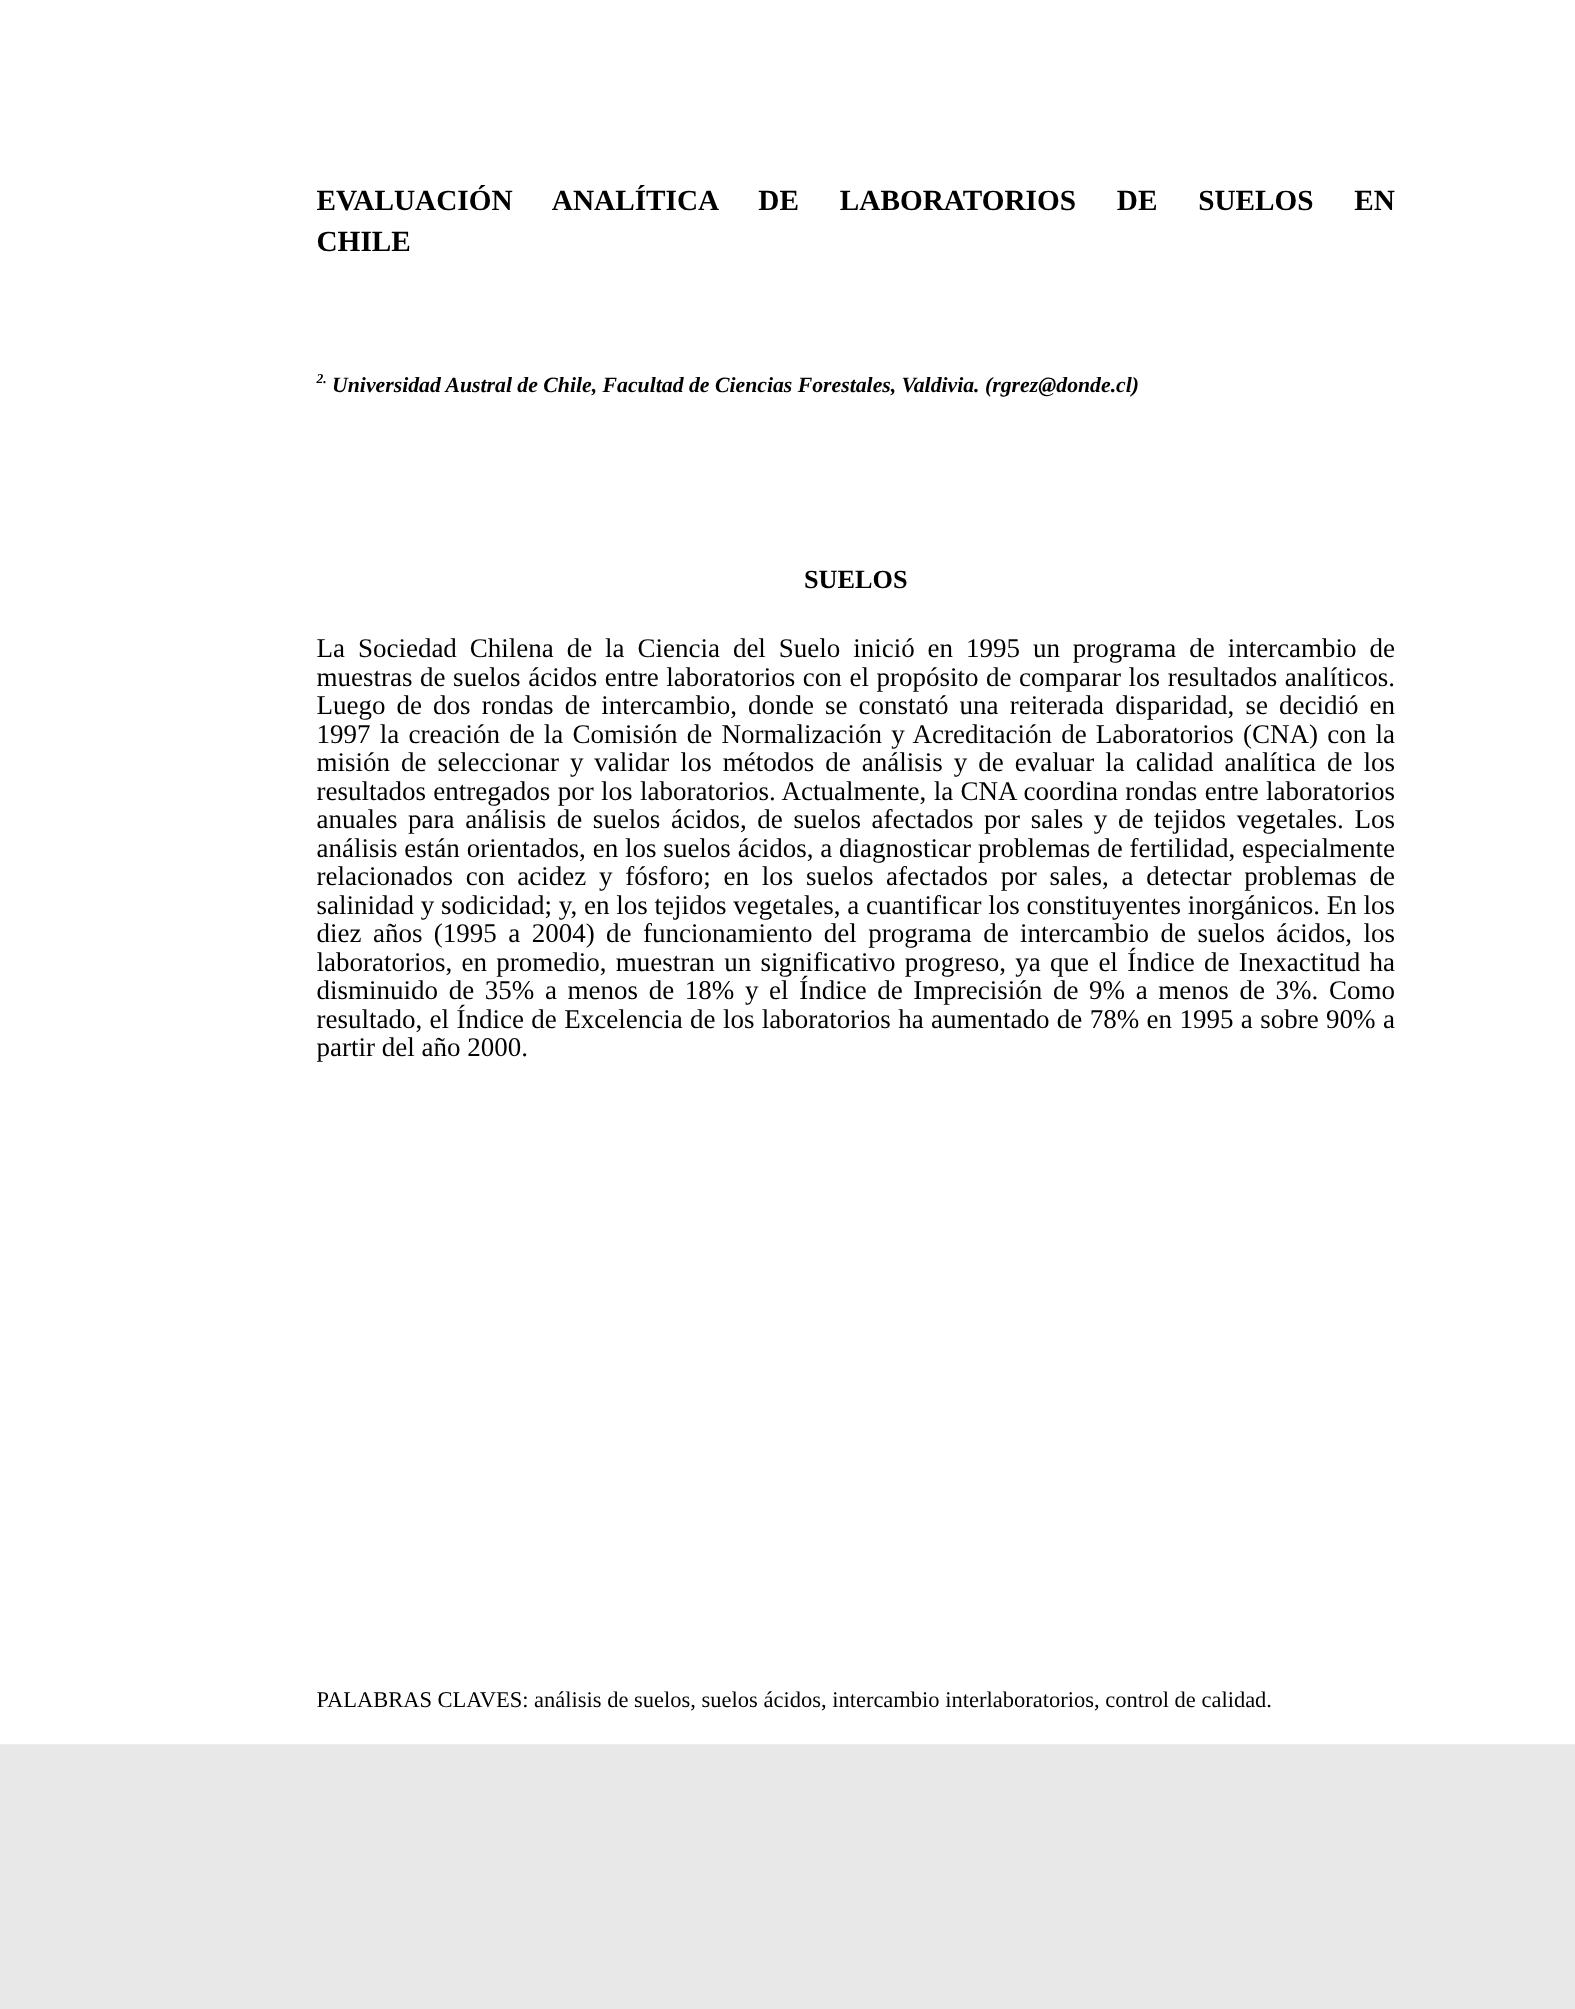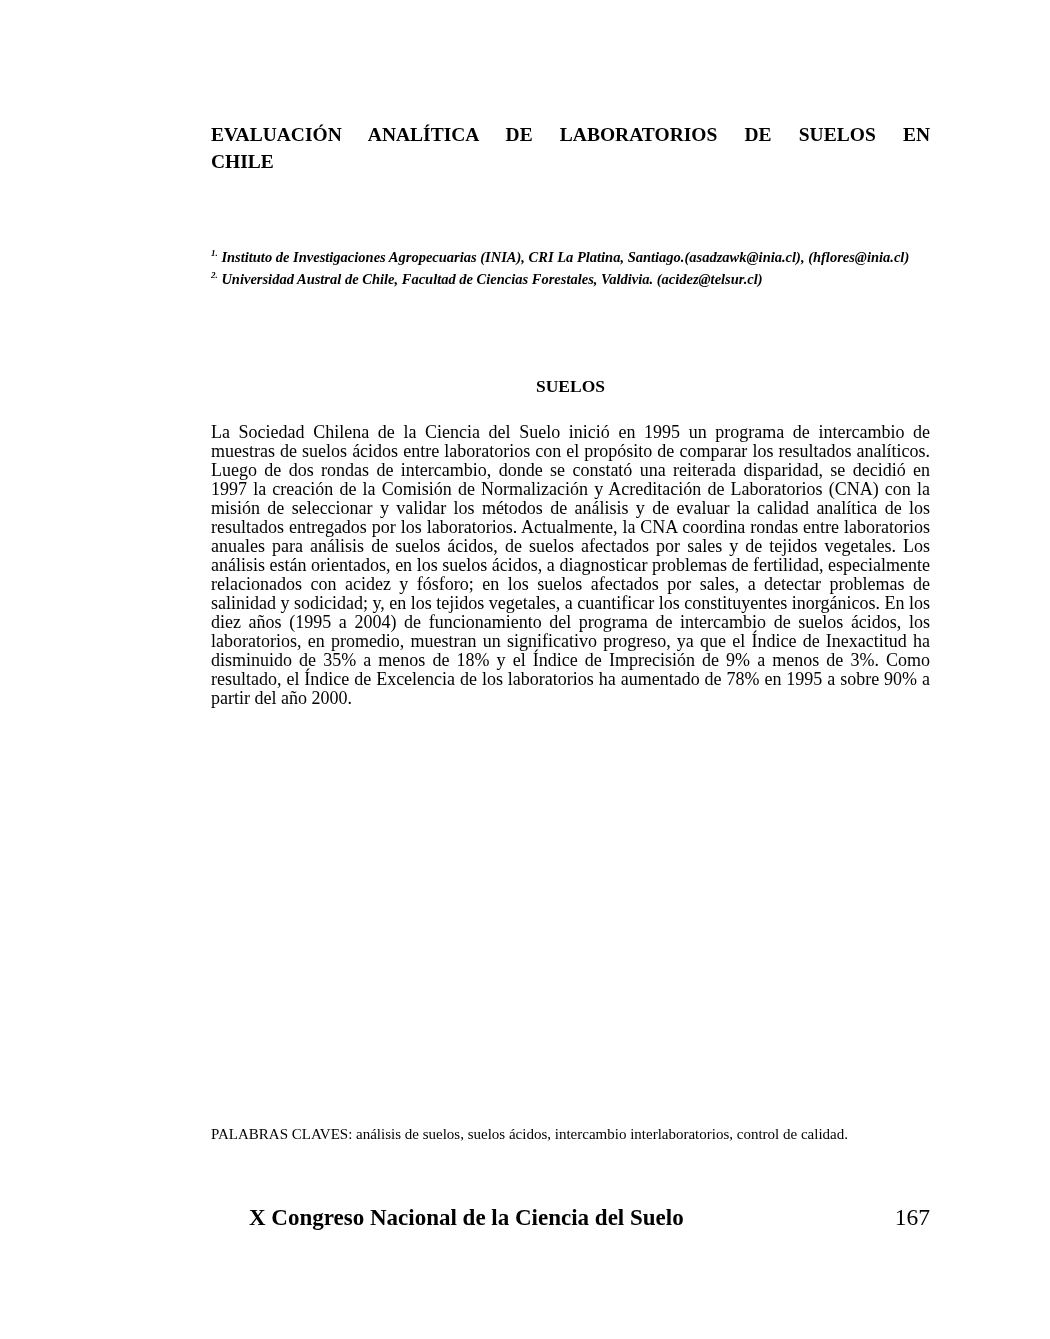--- a/index.html
+++ b/index.html
@@ -3,21 +3,21 @@
 <meta charset="utf-8">
 <style>
   html, body {
     margin: 0;
     padding: 0;
     background: #e8e8e8;
   }
   .page {
     position: relative;
     width: 1050px;
-    height: 1339px;
+    height: 1163px;
     background: #ffffff;
     color: #000000;
     font-family: "Liberation Serif", "DejaVu Serif", serif;
     overflow: hidden;
     margin: 0 auto;
   }
   .content-block {
     position: absolute;
     left: 211px;
     width: 719px;
@@ -101,22 +101,21 @@
 
 <div class="page">
 
   <h1 class="content-block title">
     <span class="title-line1">EVALUACIÓN ANALÍTICA DE LABORATORIOS DE SUELOS EN</span>
     <span class="title-line2">CHILE</span>
   </h1>
 
 
   <div class="content-block affiliations">
-      <div><sup>1.</sup><span> Instituto de Investigaciones Agropecuarias (INIA), CRI La Platina, Santiago.(asadzawk@inia.cl), (hflores@inia.cl)</span></div>
-      <div><sup>2.</sup><span> Universidad Austral de Chile, Facultad de Ciencias Forestales, Valdivia. (acidez@telsur.cl)</span></div>
+      <div><sup>2.</sup><span> Universidad Austral de Chile, Facultad de Ciencias Forestales, Valdivia. (rgrez@donde.cl)</span></div>
     </div>
 
   <h2 class="content-block resumen">SUELOS</h2>
 
   <p class="content-block abstract">La Sociedad Chilena de la Ciencia del Suelo inició en 1995 un programa de intercambio de muestras de suelos ácidos entre laboratorios con el propósito de comparar los resultados analíticos. Luego de dos rondas de intercambio, donde se constató una reiterada disparidad, se decidió en 1997 la creación de la Comisión de Normalización y Acreditación de Laboratorios (CNA) con la misión de seleccionar y validar los métodos de análisis y de evaluar la calidad analítica de los resultados entregados por los laboratorios. Actualmente, la CNA coordina rondas entre laboratorios anuales para análisis de suelos ácidos, de suelos afectados por sales y de tejidos vegetales. Los análisis están orientados, en los suelos ácidos, a diagnosticar problemas de fertilidad, especialmente relacionados con acidez y fósforo; en los suelos afectados por sales, a detectar problemas de salinidad y sodicidad; y, en los tejidos vegetales, a cuantificar los constituyentes inorgánicos. En los diez años (1995 a 2004) de funcionamiento del programa de intercambio de suelos ácidos, los laboratorios, en promedio, muestran un significativo progreso, ya que el Índice de Inexactitud ha disminuido de 35% a menos de 18% y el Índice de Imprecisión de 9% a menos de 3%. Como resultado, el Índice de Excelencia de los laboratorios ha aumentado de 78% en 1995 a sobre 90% a partir del año 2000.</p>
 
   <p class="content-block keywords">PALABRAS CLAVES: análisis de suelos, suelos ácidos, intercambio interlaboratorios, control de calidad.</p>
 
   <div class="content-block footer">
     <span class="footer-conference">X Congreso Nacional de la Ciencia del Suelo</span>

